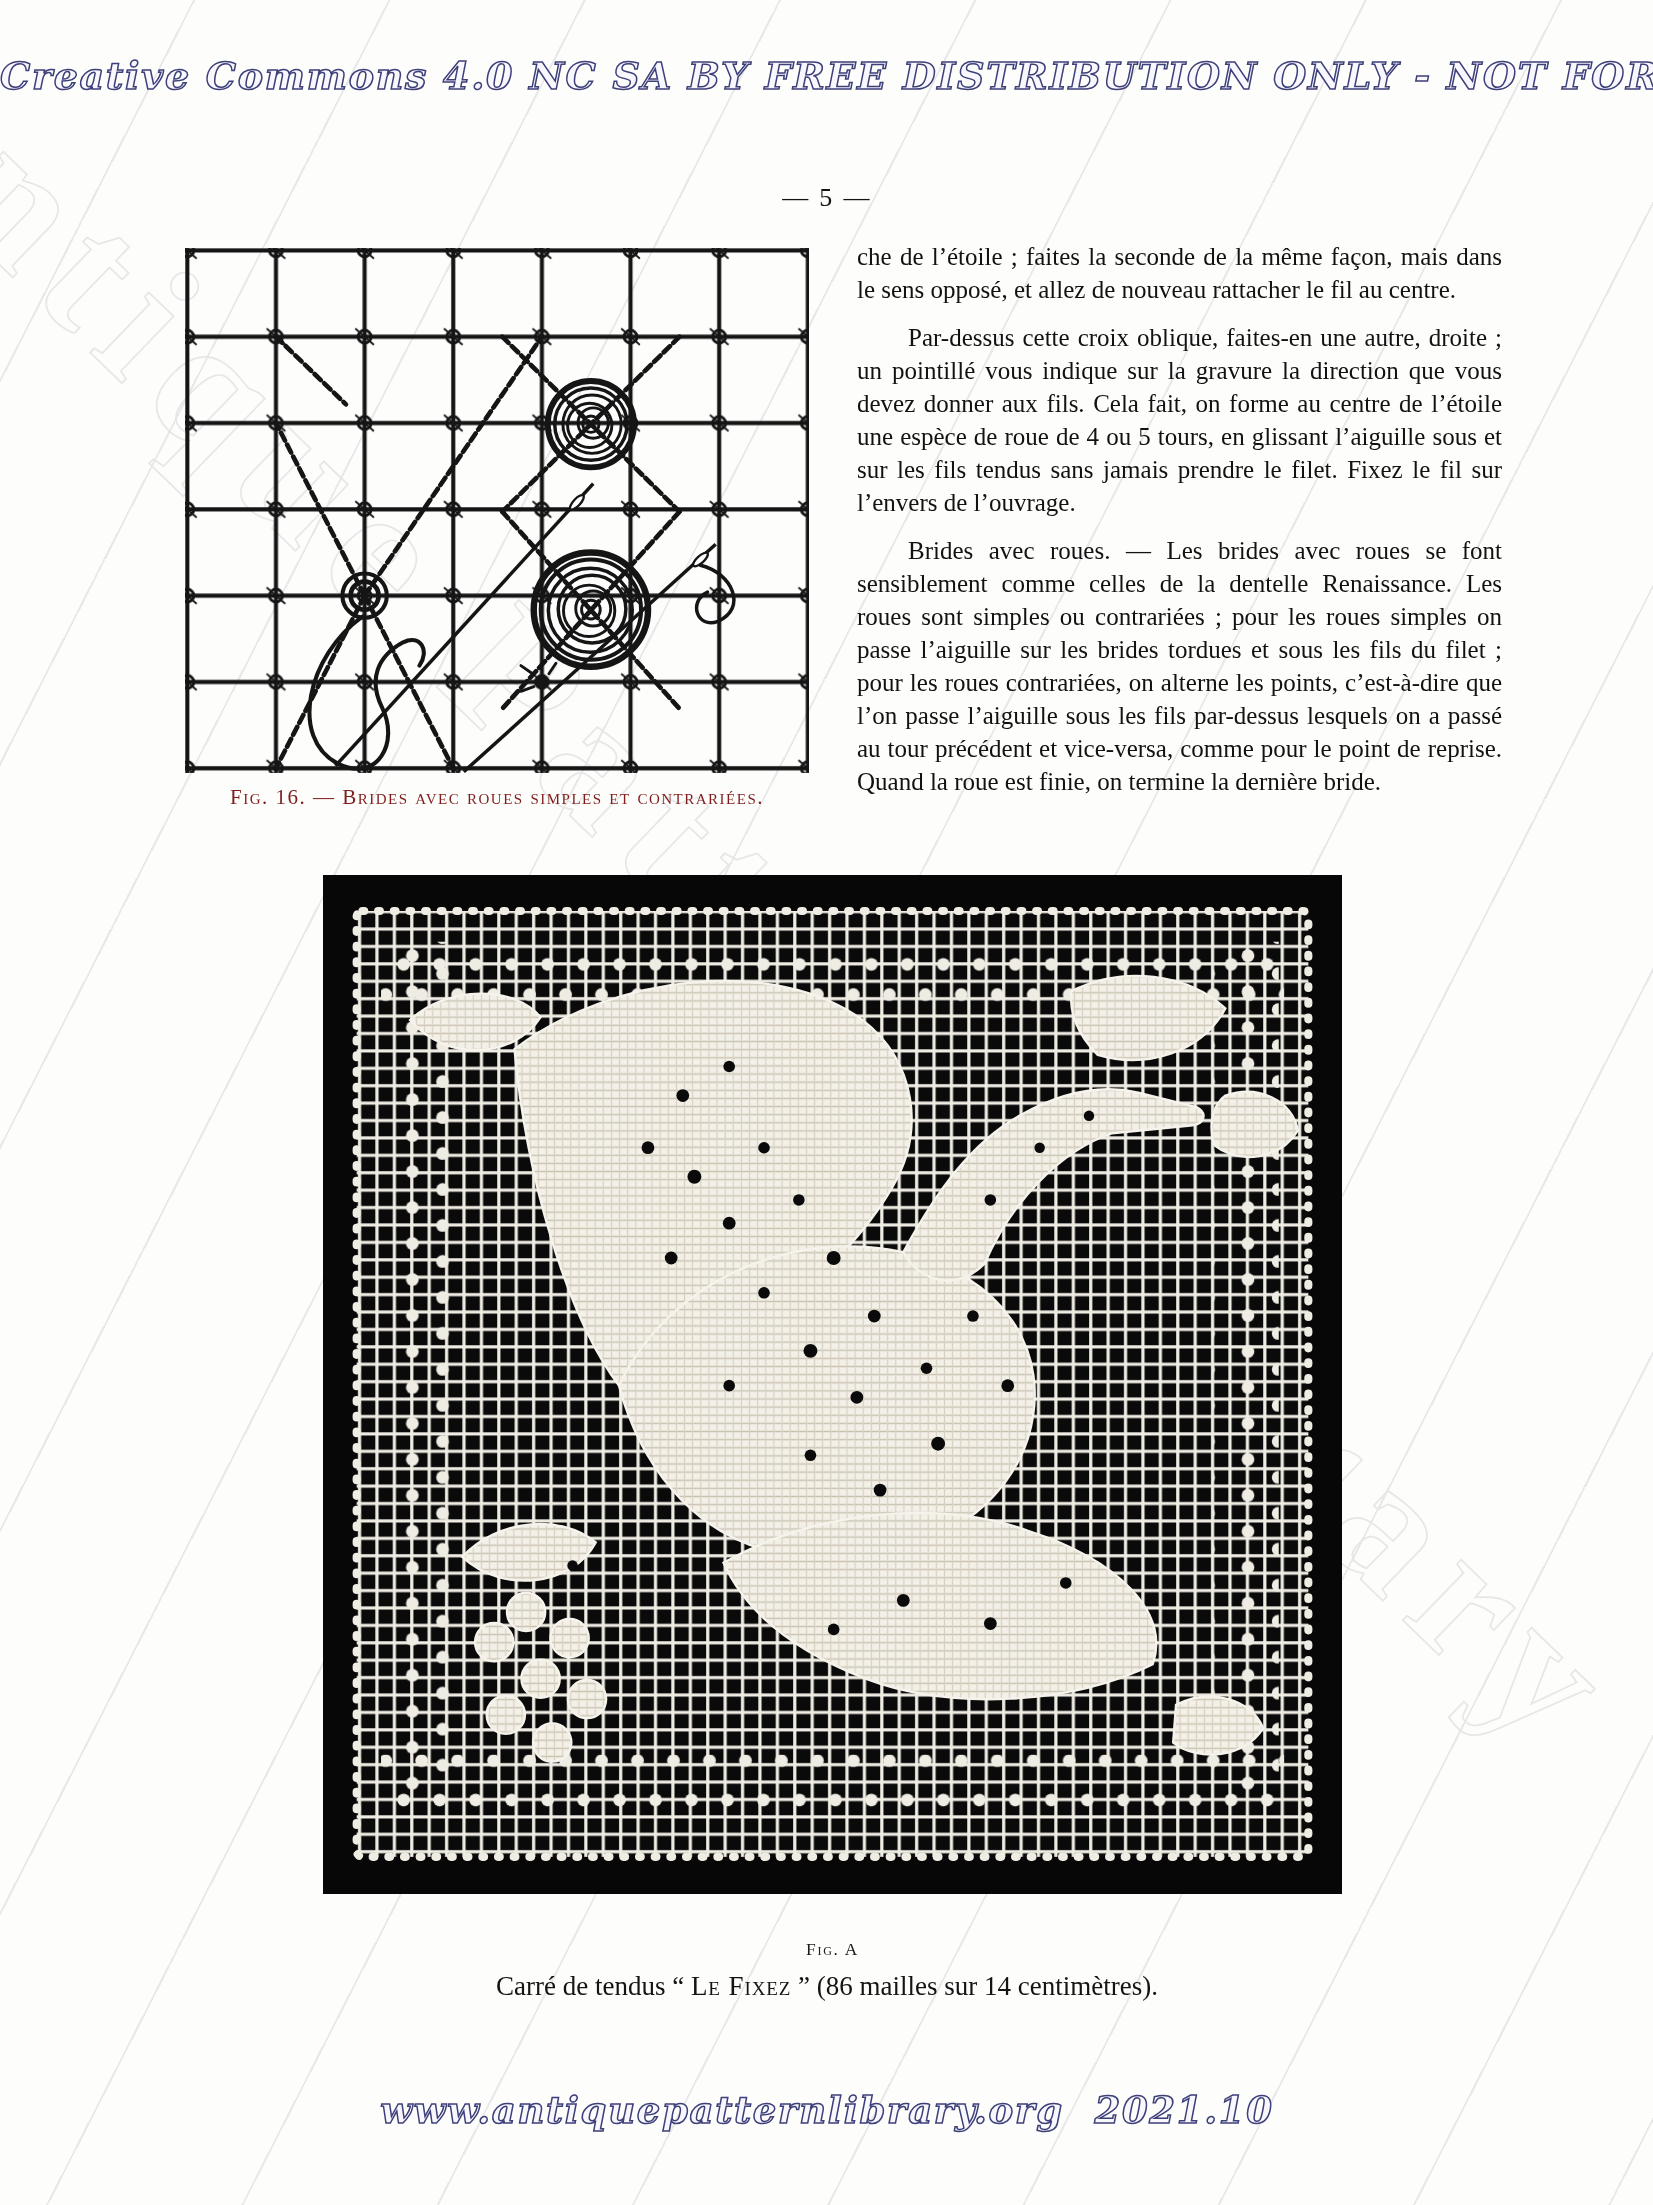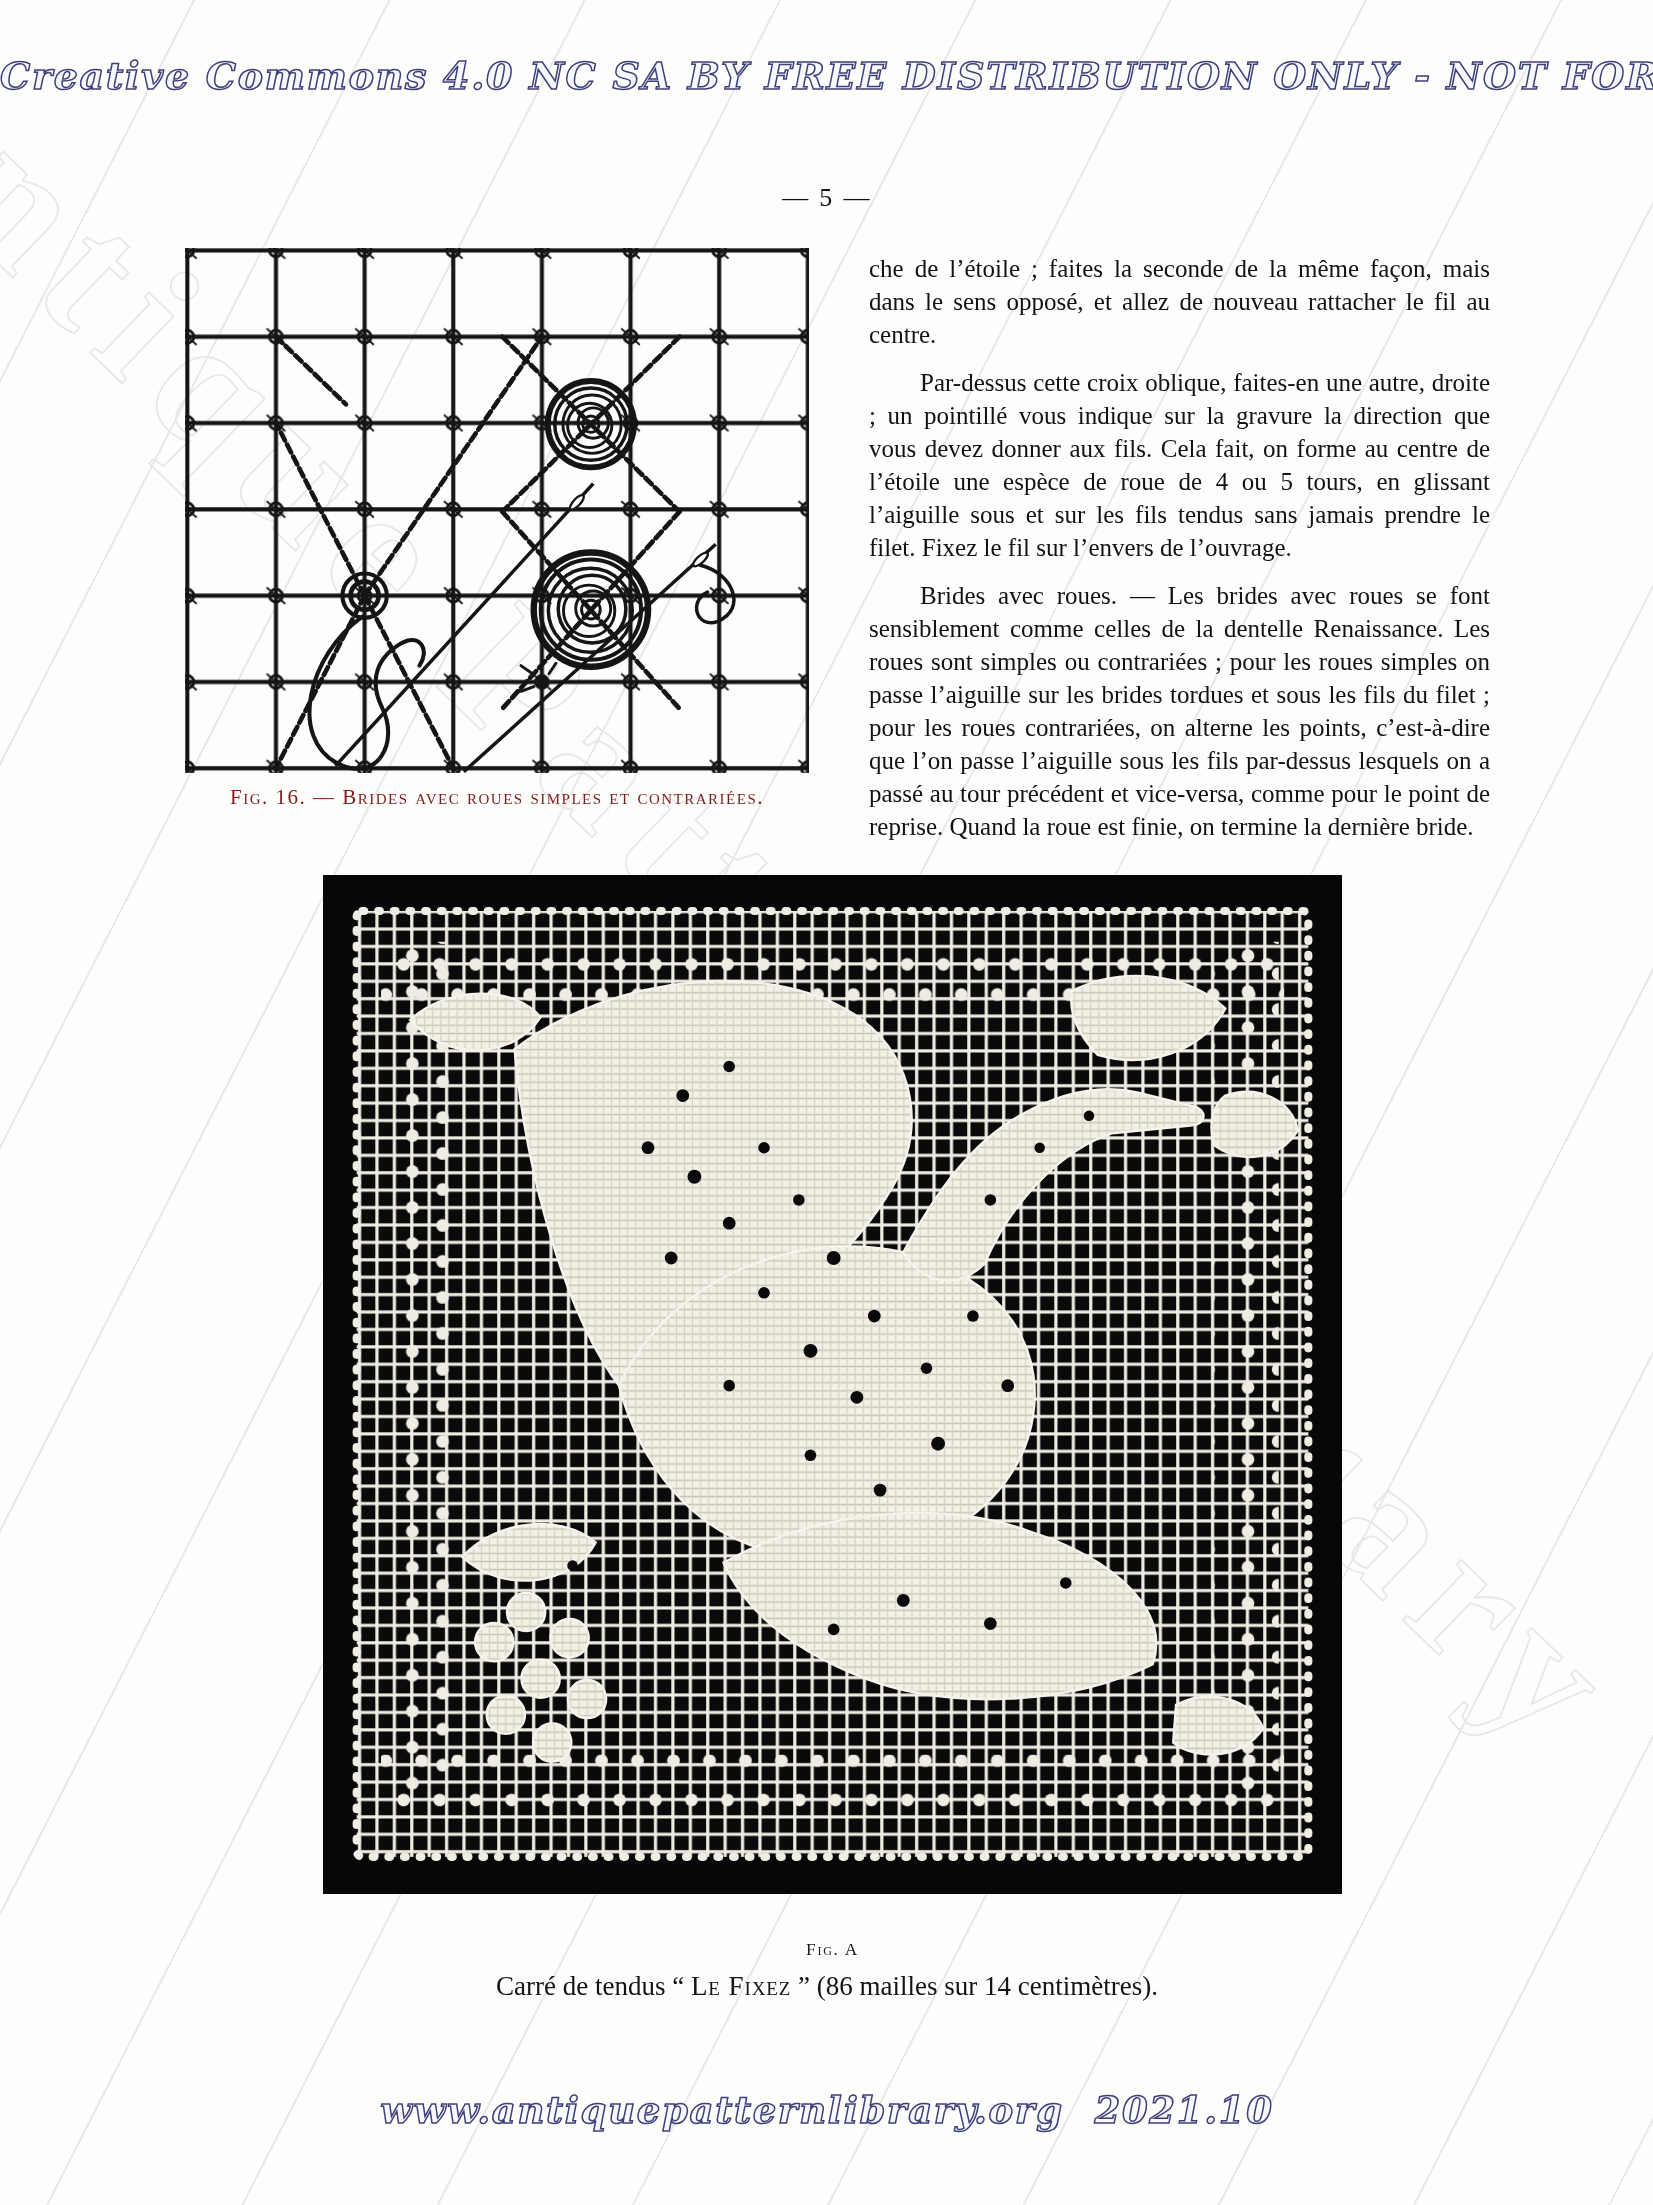--- a/index.html
+++ b/index.html
@@ -34,21 +34,21 @@
   .page-number{top:183px;font-size:26px;letter-spacing:2.3px;}
   .fig16-wrap{left:185px;top:248px;width:624px;height:525px;}
   .fig16-caption{
     left:185px;top:785px;width:624px;text-align:center;
     font-size:21px;font-variant:small-caps;letter-spacing:1.5px;color:#7f1d1d;
   }
   .article-col{
     left:857px;top:240px;width:645px;
     font-size:25px;line-height:33px;text-align:justify;color:#121212;
   }
-  .article-col p.para{margin:12px;}
+  .article-col p.para{margin:0;}
   .article-col p.para + p.para{margin-top:15px;}
   .article-col p.para.indent{text-indent:51px;}
   .it{}
   .sc{font-variant:small-caps;letter-spacing:0.9px;}
   .photo-wrap{left:323px;top:875px;width:1019px;height:1019px;}
   .figA-label{
     left:323px;top:1920px;width:1019px;text-align:center;
     font-size:17.4px;font-variant:small-caps;letter-spacing:1.7px;color:#1b1b1b;margin-top:19px;
   }
   .figA-caption{top:1971px;font-size:27px;color:#141414;}

